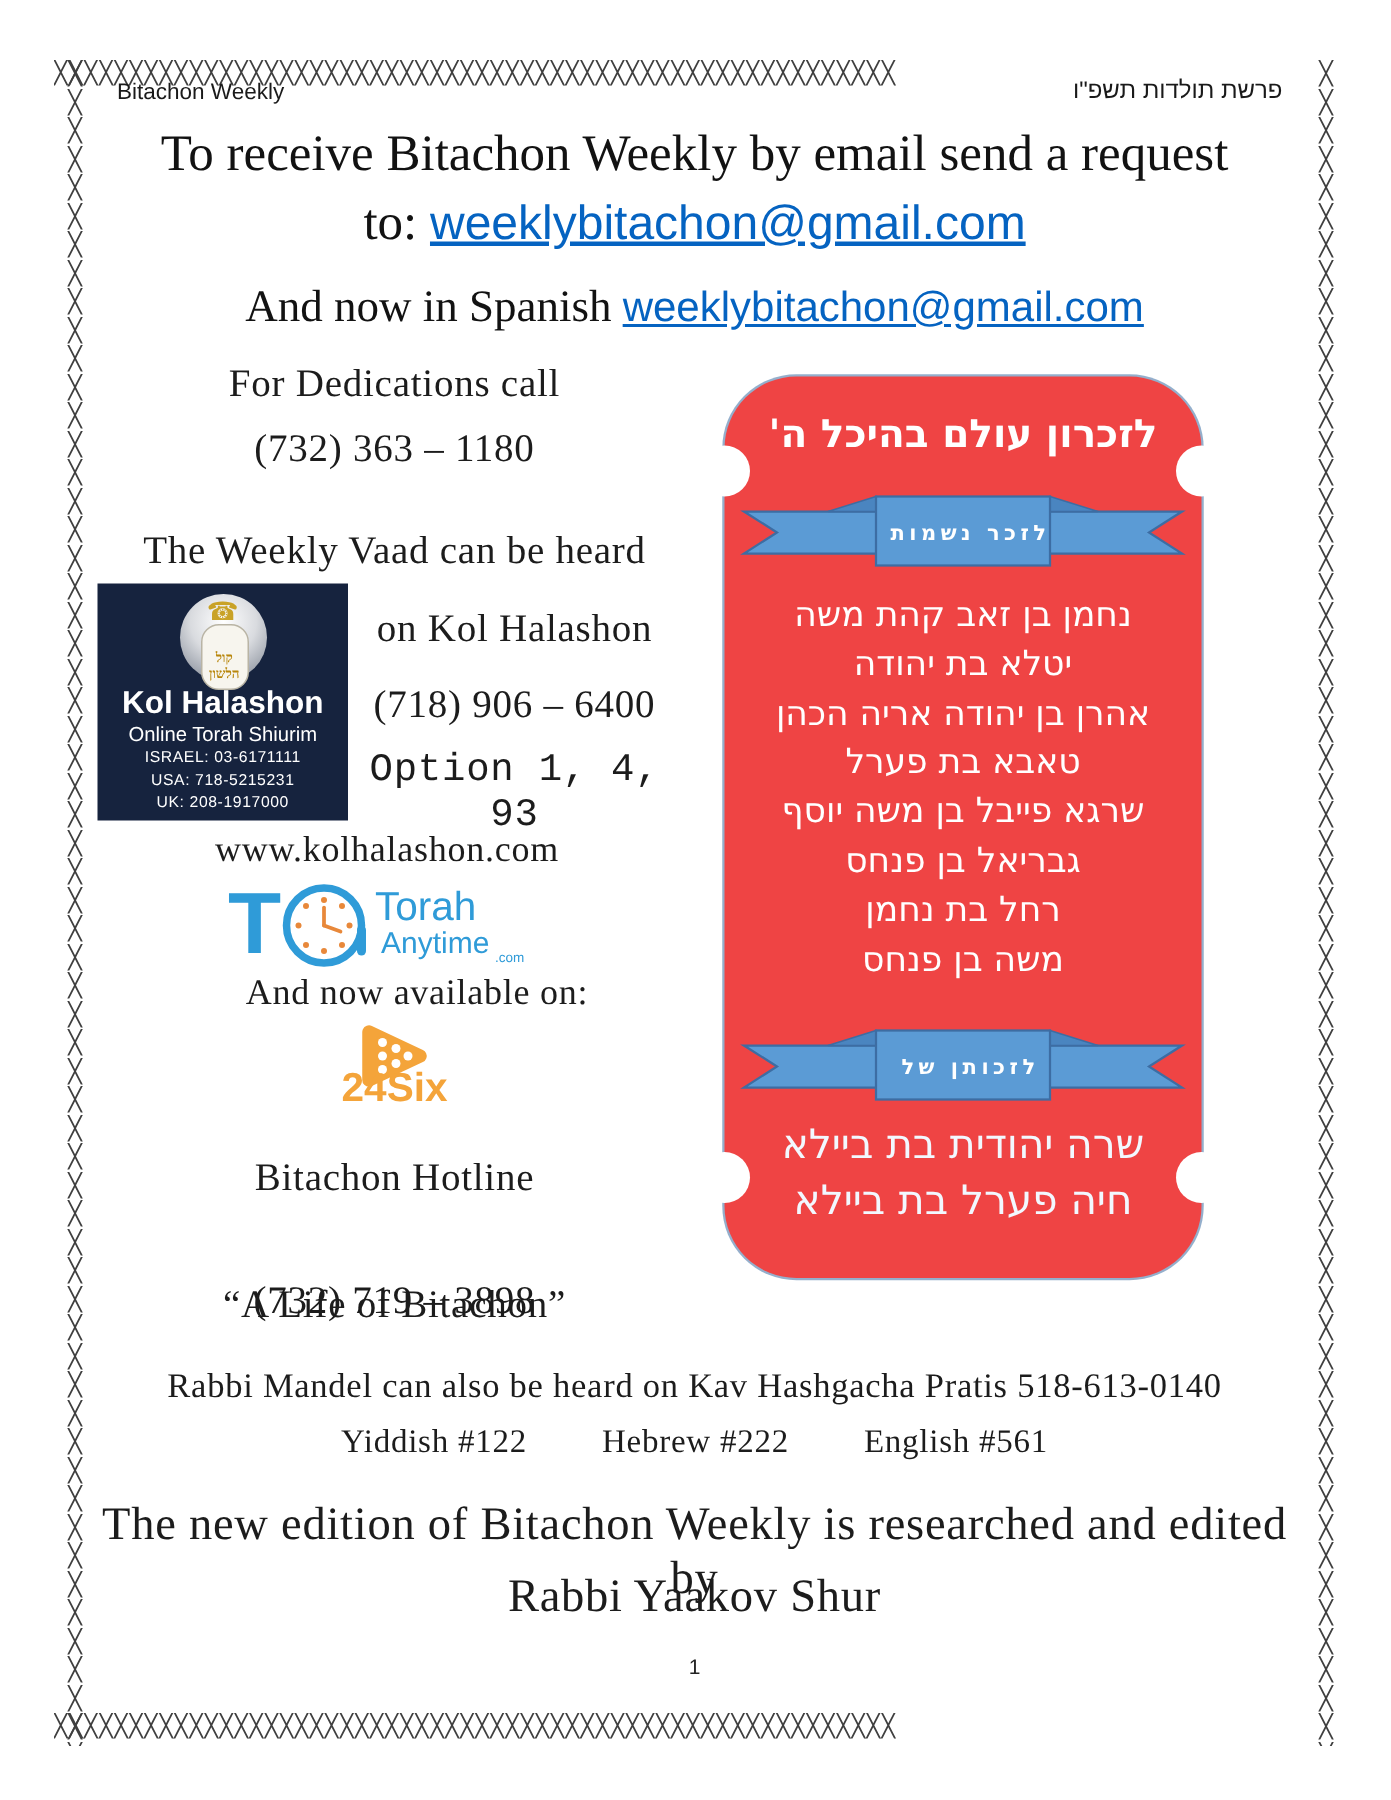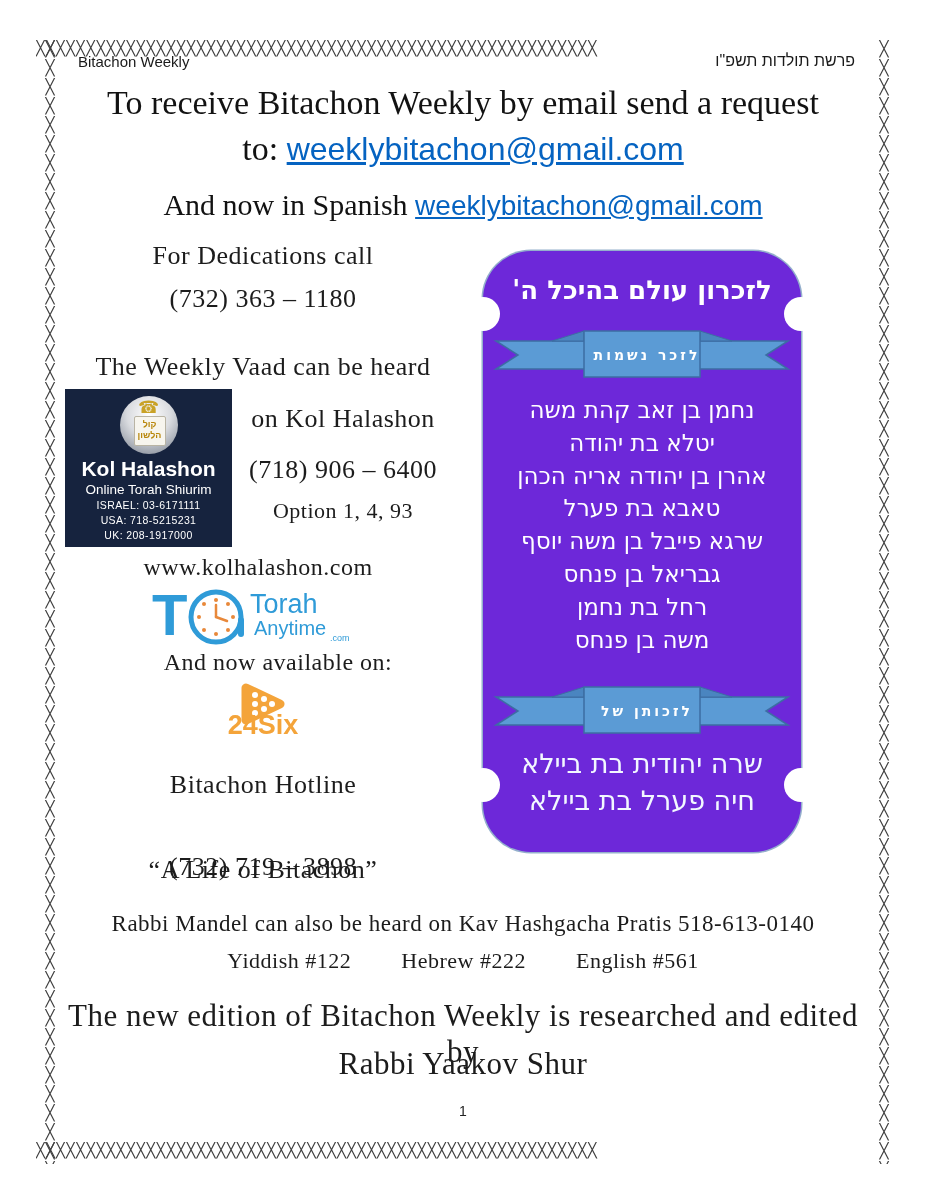--- a/index.html
+++ b/index.html
@@ -45,32 +45,32 @@
     background:#16233e; color:#ffffff; text-align:center;
   }
   .kh-circle {
     width:58px; height:58px; border-radius:50%; margin:7px auto 3px;
     background:radial-gradient(circle at 50% 32%, #ffffff 0%, #d9dbdf 45%, #9aa0aa 80%, #6e7684 100%);
     position:relative;
   }
   .kh-phone { position:absolute; left:0; right:0; top:1px; font-size:17px; color:#c9a227; }
   .kh-tile {
     position:absolute; left:14px; top:20px; width:30px; height:26px;
-    background:#f7f5ee; border:1px solid #b9b4a4; border-radius:2px;
+    background:#f7f5ee; border:1px solid #b9b4a4; border-radius:12px;
     font-size:9px; line-height:11px; color:#b8860b; font-weight:bold;
-    font-family:Liberation Sans, sans-serif; padding-top:2px;
+    font-family:Liberation Serif, serif; padding-top:16px;
   }
   .kh-name { font-size:21px; font-weight:bold; line-height:24px; }
   .kh-sub  { font-size:13.5px; line-height:17px; }
   .kh-tel  { font-size:10.5px; line-height:15px; letter-spacing:0.4px; }
 
   
   .mem-box {
     left:483px; top:251px; width:318px; height:601px;
-    background:#6d28d9; border-radius:48px;
+    background:#ef4444; border-radius:48px;
     box-shadow:0 0 0 1.5px rgba(61,109,163,0.55);
     color:#ffffff; text-align:center;
     font-family:"DejaVu Sans", sans-serif;
   }
   .dent { position:absolute; width:34px; height:34px; border-radius:50%; background:#ffffff; }
   .mem-title { position:absolute; top:24px; left:0; right:0; font-size:26px; font-weight:600; }
   .ribbon { position:absolute; left:9px; }
   .mem-names { position:absolute; top:143px; left:0; right:0;
     font-size:23px; font-weight:400; line-height:32.8px; }
   .mem-zechus { position:absolute; top:494px; left:0; right:0;
@@ -116,21 +116,21 @@
     </div>
     <div class="kh-name">Kol Halashon</div>
     <div class="kh-sub">Online Torah Shiurim</div>
     <div class="kh-tel">ISRAEL: 03-6171111</div>
     <div class="kh-tel">USA: 718-5215231</div>
     <div class="kh-tel">UK: 208-1917000</div>
   </div>
 
   <div class="abs deco khcol" style="top:404px; font-size:26px;">on Kol Halashon</div>
   <div class="abs deco khcol" style="top:455px; font-size:26px;">(718) 906 – 6400</div>
-  <div class="abs deco khcol" style="top:498px; font-size:22px;">Option 1, 4, 93</div>
+  <div class="abs deco khcol" style="top:498px; font-size:26px;font-family:Liberation Mono, monospace;">Option 1, 4, 93</div>
 
   <div class="abs deco" style="left:48px; width:420px; top:554px; font-size:24px;">www.kolhalashon.com</div>
 
   <div class="abs" style="left:150px; top:585px; width:230px; height:62px;">
     <svg width="230" height="62" viewBox="0 0 230 62">
       <text x="2" y="50" font-family="Liberation Sans, sans-serif" font-size="58" font-weight="bold" fill="#2f9bd8">T</text>
       <circle cx="66" cy="32" r="25" fill="#ffffff" stroke="#2f9bd8" stroke-width="5"></circle>
       <rect x="88" y="32" width="6" height="20" rx="3" fill="#2f9bd8"></rect>
       <g fill="#e8883a">
         <circle cx="66" cy="15" r="2"></circle>

